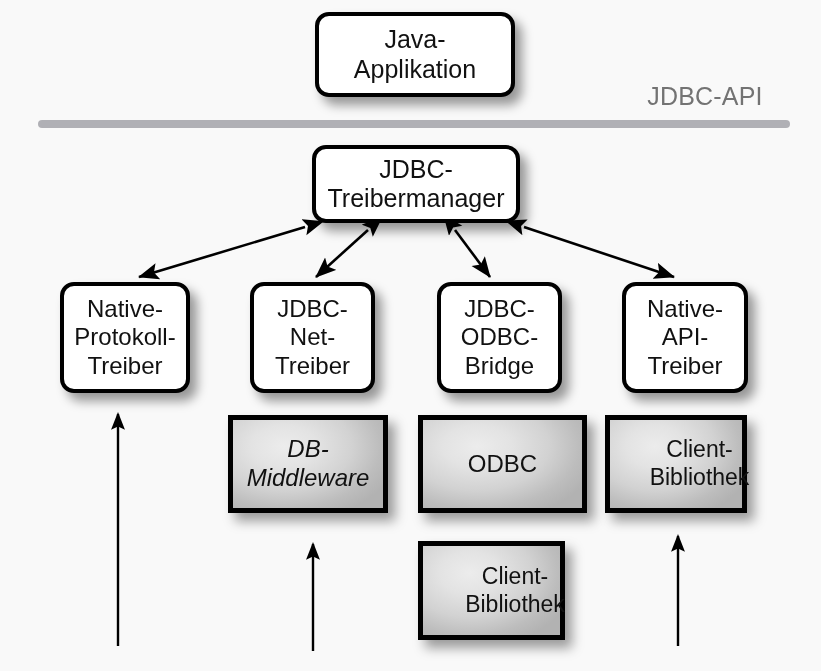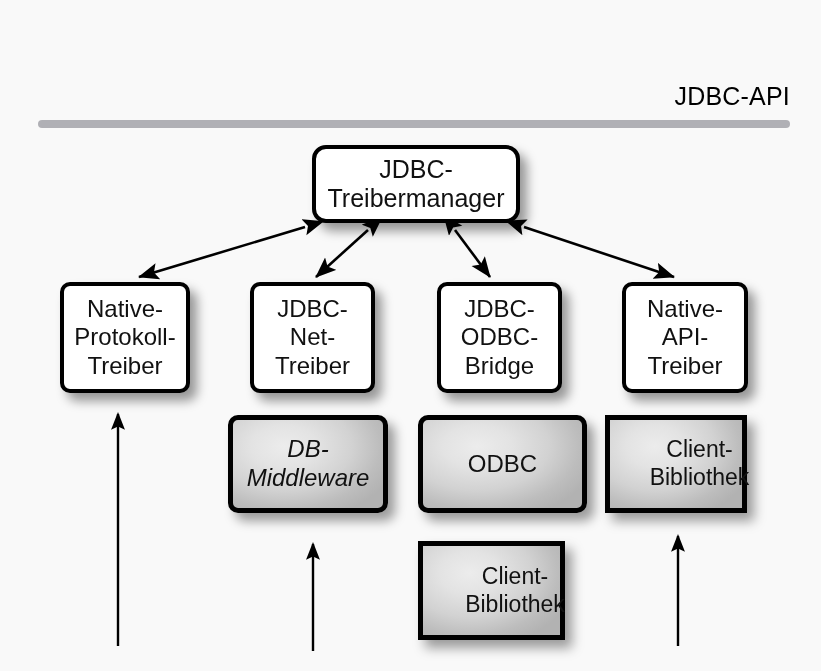--- a/index.html
+++ b/index.html
@@ -37,23 +37,23 @@
     width: 752px;
     height: 8px;
     background: #b0b0b5;
     border-radius: 4px;
   }
   .api-label {
     position: absolute;
     left: 620px;
     top: 82px;
     width: 170px;
-    text-align: right;
+    text-align: center;
     font-size: 25px;
-    color: #000000;
+    color: #737373;
     letter-spacing: 0.2px;
     white-space: nowrap;
   }
 
   
   .node {
     position: absolute;
     box-sizing: border-box;
     background: #ffffff;
     border: 4px solid #000000;
@@ -88,21 +88,21 @@
     line-height: 1.2;
     box-shadow: 7px 8px 11px rgba(0,0,0,0.38);
     z-index: 5;
   }
   .gbox .label {
     white-space: pre-line;
     padding: 0 4px;
   }
 
   .t25 { font-size: 25px; }
-  .t24 { font-size: 24px; border-radius: 10px; }
+  .t24 { font-size: 24px; }
   .t23 { font-size: 23px; padding-left: 47px; }
 </style>
 </head>
 <body>
 
 <div id="canvas">
 
   <svg id="arrows" viewBox="0 0 821 671" width="821" height="671">
     <defs>
       <marker id="ah" markerWidth="9" markerHeight="9" refX="7.6" refY="3.2" orient="auto" markerUnits="strokeWidth">
@@ -127,20 +127,24 @@
     <line x1="118" y1="646" x2="118" y2="414" stroke="#000" stroke-width="2.4" marker-end="url(#ahv)"></line>
 
     <line x1="313" y1="651" x2="313" y2="544" stroke="#000" stroke-width="2.4" marker-end="url(#ahv)"></line>
 
     <line x1="678" y1="646" x2="678" y2="536" stroke="#000" stroke-width="2.4" marker-end="url(#ahv)"></line>
   </svg>
 
   <div class="api-label t25">JDBC-API</div>
   <div class="api-bar"></div>
 
+  <div class="node t25" style="left:315px; top:12px; width:200px; height:85px;">
+    <span class="label">Java-
+Applikation</span>
+  </div>
 
   <div class="node t25" style="left:312px; top:145px; width:208px; height:78px;">
     <span class="label">JDBC-
 Treibermanager</span>
   </div>
 
   <div class="node t24" style="left:60px; top:282px; width:130px; height:111px;">
     <span class="label">Native-
 Protokoll-
 Treiber</span>

